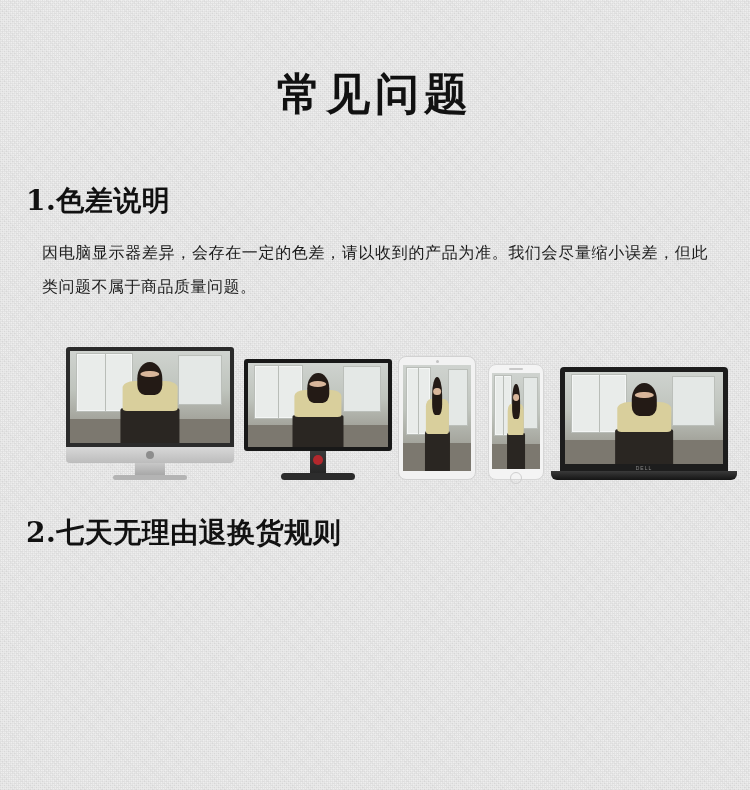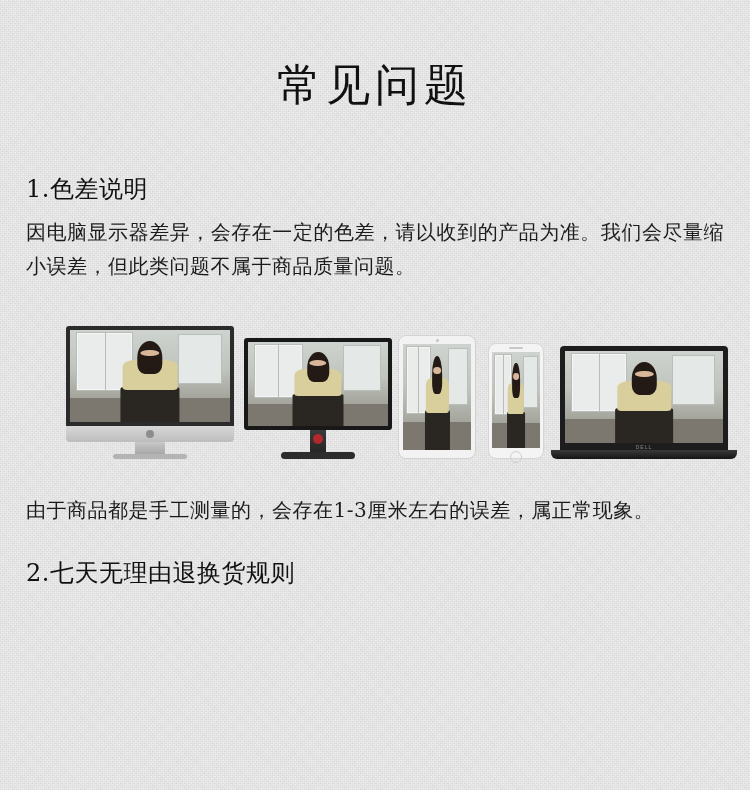--- a/index.html
+++ b/index.html
@@ -31,45 +31,45 @@
   .page {
     position: relative;
     z-index: 1;
     width: 750px;
     height: 790px;
     box-sizing: border-box;
   }
   .title {
     text-align: center;
     font-family: "DejaVu Serif", "Liberation Serif", serif;
-    font-weight: normal;
+    font-weight: bold;
     font-size: 44px;
     letter-spacing: 5px;
     color: #111;
     padding-top: 48px;
-    margin: 8px;
+    margin: 17px;
   }
   .section {
     margin: 0 26px;
   }
   .sec-head {
     font-family: "DejaVu Serif", "Liberation Serif", serif;
-    font-weight: normal;
-    font-size: 24px;
+    font-weight: bold;
+    font-size: 28px;
     color: #111;
     margin: 0 0 10px 0;
     letter-spacing: 0.5px;
   }
   .sec-body {
     font-family: "DejaVu Serif", "Liberation Serif", serif;
-    font-size: 20px;
+    font-size: 16px;
     line-height: 34px;
     color: #1c1c1c;
     letter-spacing: 0.5px;
-    margin: 0;
+    margin: 16px;
     text-align: justify;
   }
   #s1 { margin-top: 58px; }
   #s2 { margin-top: 34px; }
   #s3 { margin-top: 30px; }
 
   
   .devices {
     position: relative;
     height: 150px;
@@ -417,20 +417,19 @@
           </div>
           <div class="brand">DELL</div>
         </div>
         <div class="deck"></div>
       </div>
 
     </div>
   </div>
 
   <div class="section" id="s2">
-    <p class="sec-body">由于商品都是手工测量的，会存在1-3厘米左右的误差，属正常现象。</p>
   </div>
 
   <div class="section" id="s3">
     <div class="sec-head">2.七天无理由退换货规则</div>
   </div>
 
 </div>
 
 </body></html>

